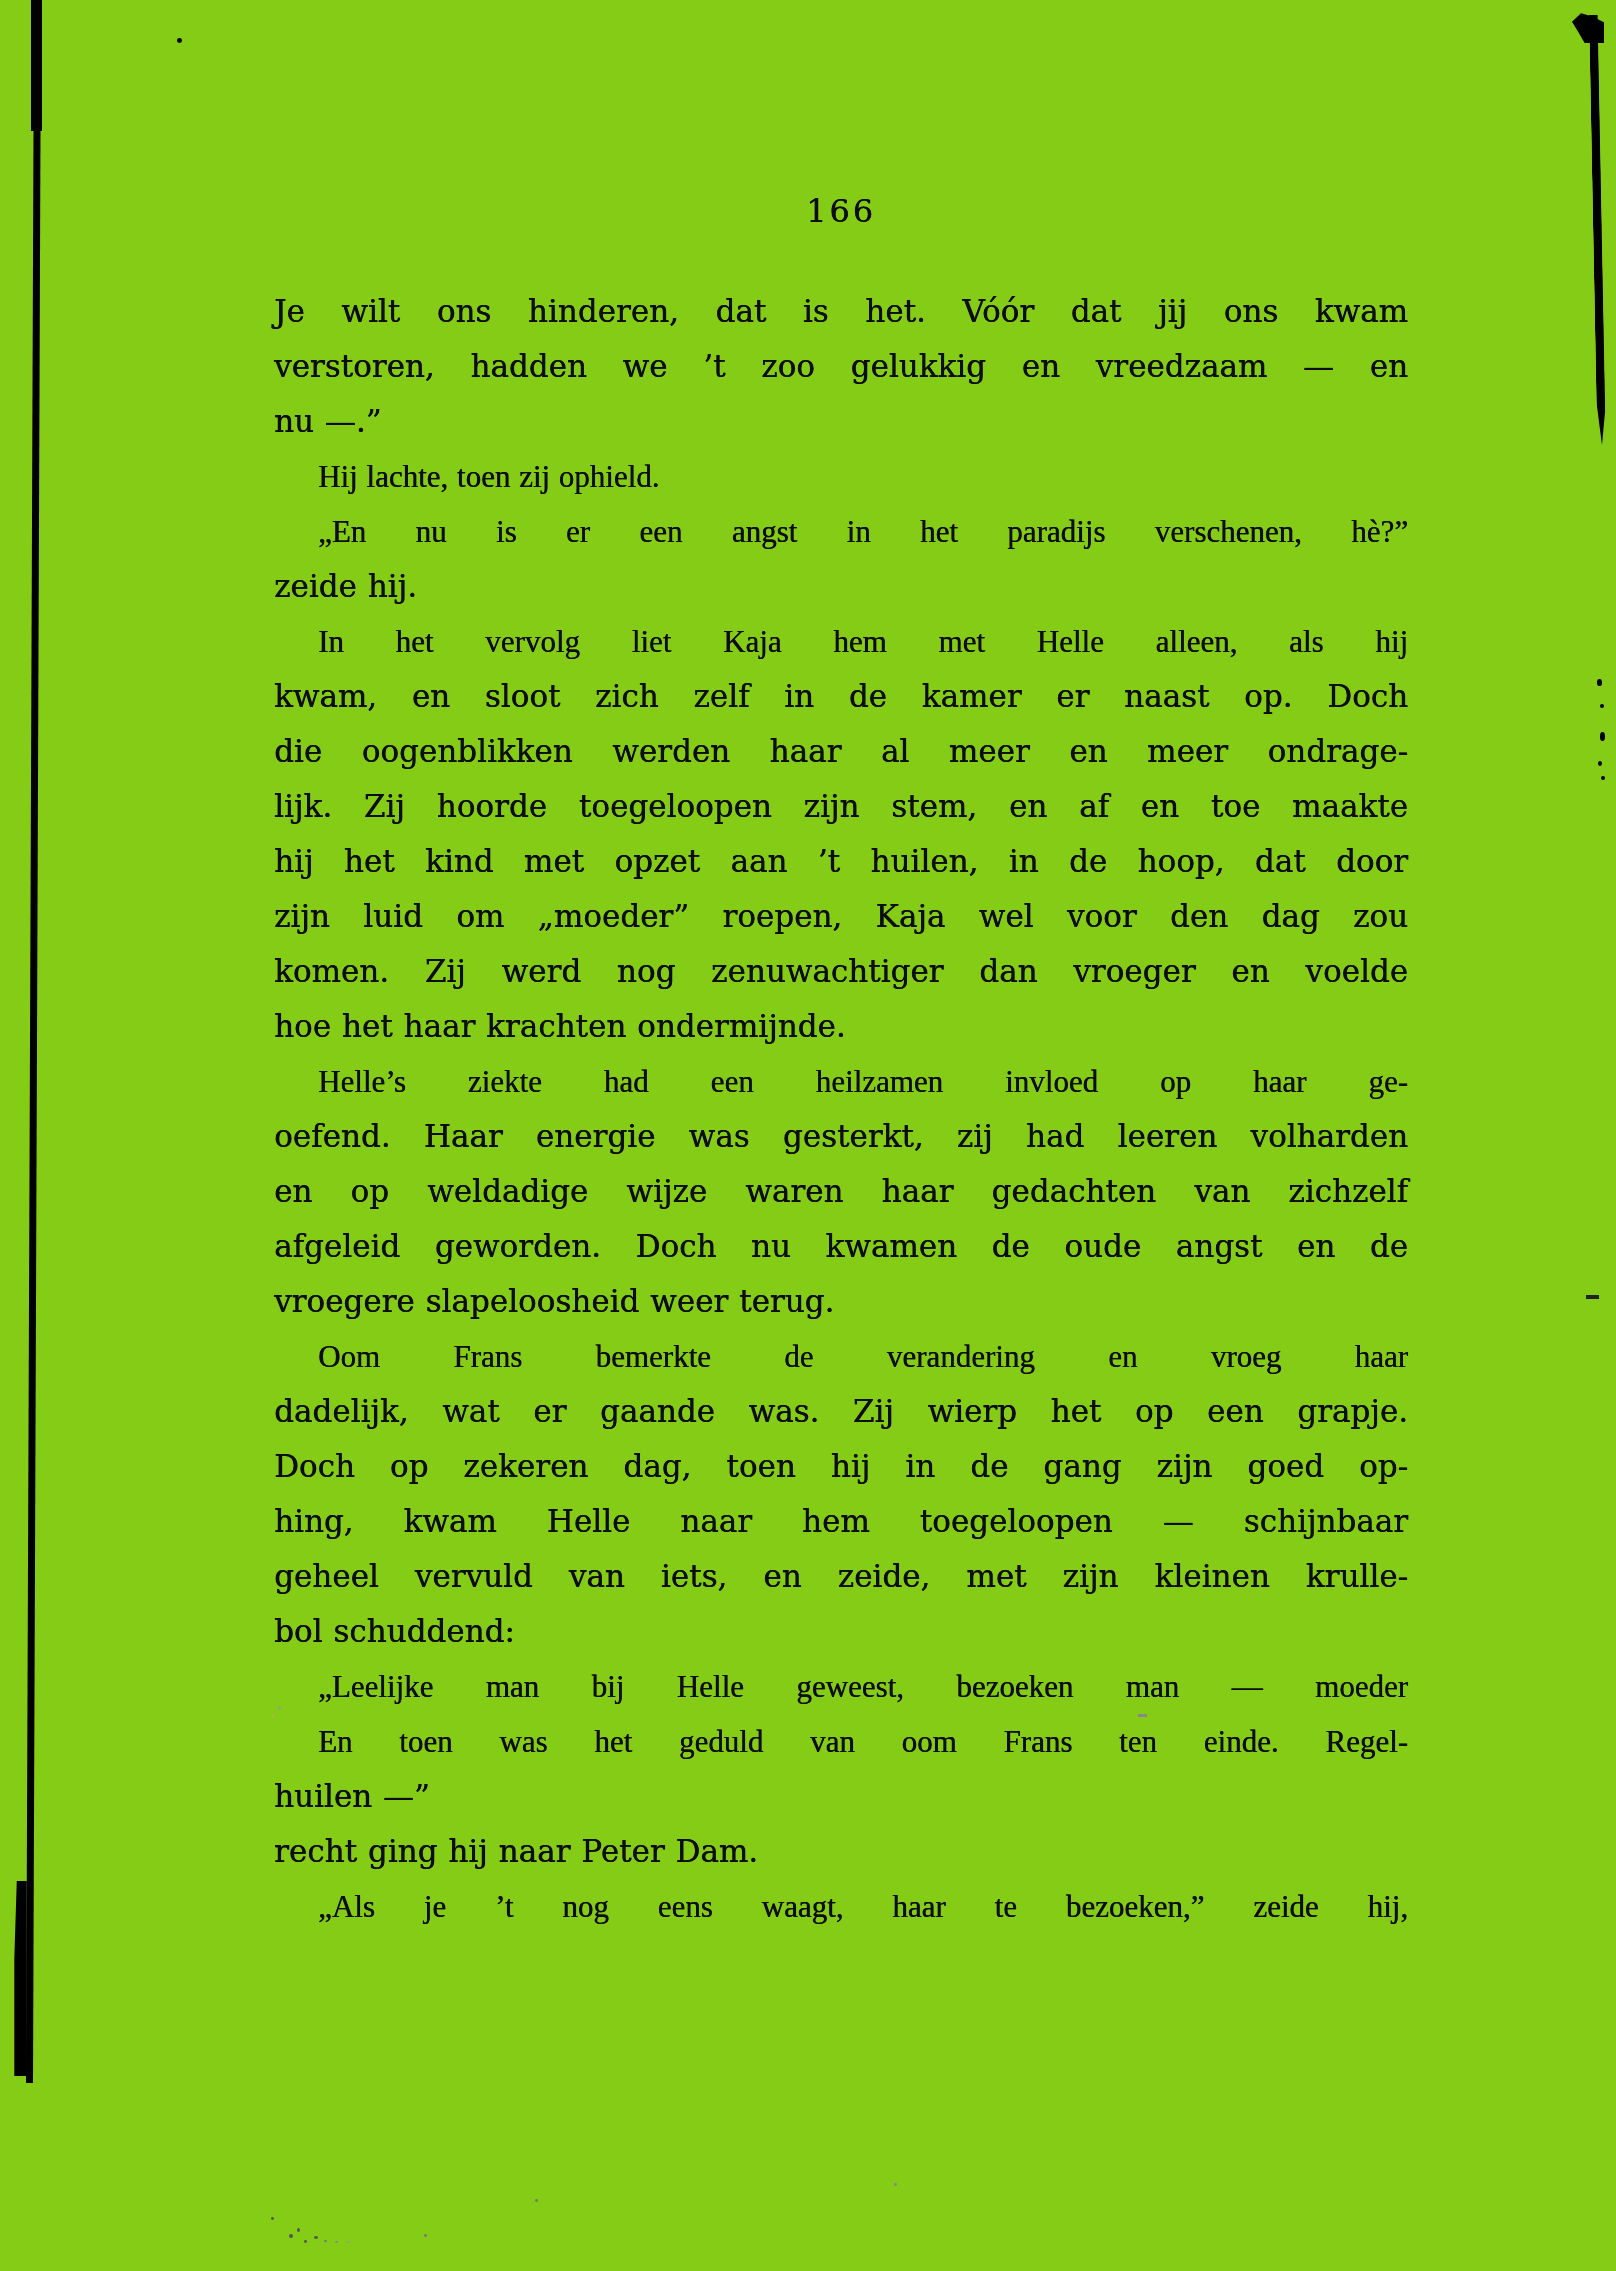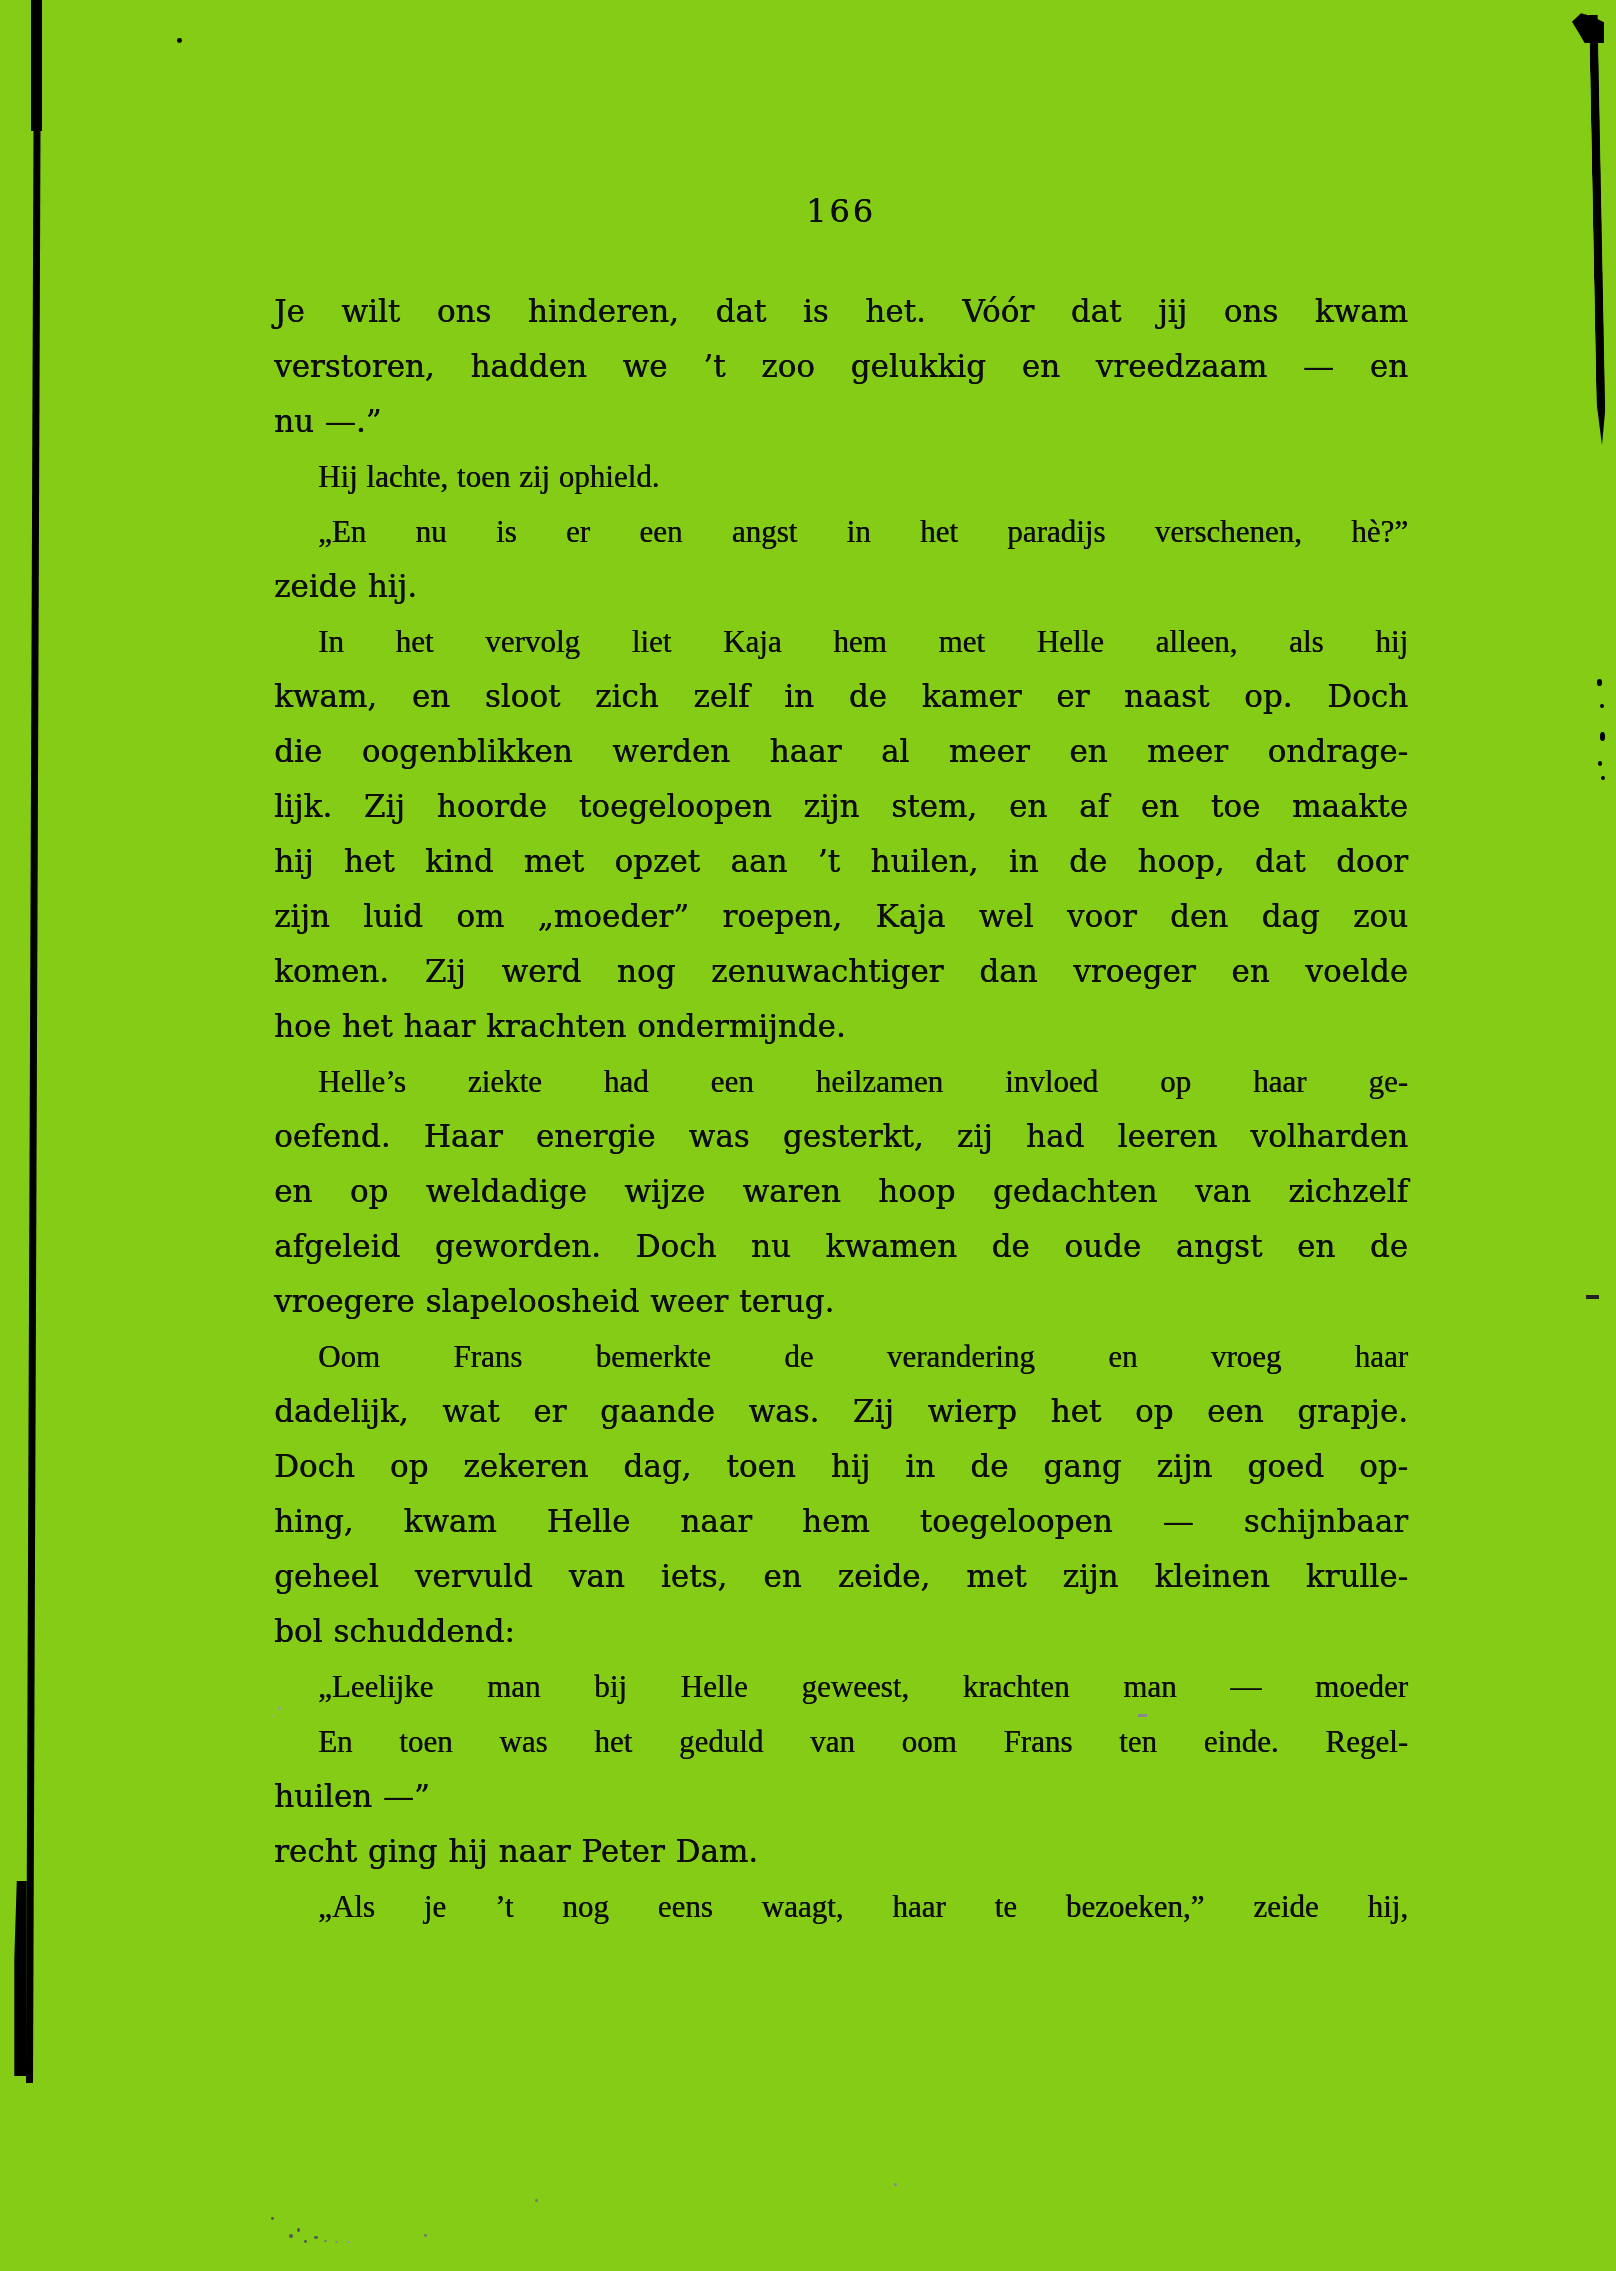--- a/index.html
+++ b/index.html
@@ -81,30 +81,30 @@
     <div class="line j i">In het vervolg liet Kaja hem met Helle alleen, als hij</div>
     <div class="line j">kwam, en sloot zich zelf in de kamer er naast op. Doch</div>
     <div class="line j">die oogenblikken werden haar al meer en meer ondrage-</div>
     <div class="line j">lijk. Zij hoorde toegeloopen zijn stem, en af en toe maakte</div>
     <div class="line j">hij het kind met opzet aan ’t huilen, in de hoop, dat door</div>
     <div class="line j">zijn luid om „moeder” roepen, Kaja wel voor den dag zou</div>
     <div class="line j">komen. Zij werd nog zenuwachtiger dan vroeger en voelde</div>
     <div class="line l">hoe het haar krachten ondermijnde.</div>
     <div class="line j i">Helle’s ziekte had een heilzamen invloed op haar ge-</div>
     <div class="line j">oefend. Haar energie was gesterkt, zij had leeren volharden</div>
-    <div class="line j">en op weldadige wijze waren hoop gedachten van zichzelf</div>
+    <div class="line j">en op weldadige wijze waren haar gedachten van zichzelf</div>
     <div class="line j">afgeleid geworden. Doch nu kwamen de oude angst en de</div>
     <div class="line l">vroegere slapeloosheid weer terug.</div>
     <div class="line j i">Oom Frans bemerkte de verandering en vroeg haar</div>
     <div class="line j">dadelijk, wat er gaande was. Zij wierp het op een grapje.</div>
     <div class="line j">Doch op zekeren dag, toen hij in de gang zijn goed op-</div>
     <div class="line j">hing, kwam Helle naar hem toegeloopen — schijnbaar</div>
     <div class="line j">geheel vervuld van iets, en zeide, met zijn kleinen krulle-</div>
     <div class="line l">bol schuddend:</div>
-    <div class="line j i">„Leelijke man bij Helle geweest, krachten man — moeder</div>
+    <div class="line j i">„Leelijke man bij Helle geweest, bezoeken man — moeder</div>
     <div class="line j i">En toen was het geduld van oom Frans ten einde. Regel-</div>
     <div class="line l">huilen —”</div>
     <div class="line l">recht ging hij naar Peter Dam.</div>
     <div class="line j i">„Als je ’t nog eens waagt, haar te bezoeken,” zeide hij,</div>
   </div>
 
   <div class="art art-left-line"></div>
   <div class="art art-left-top-blob"></div>
   <div class="art art-left-bottom"></div>
   <div class="art art-right-line"></div>

